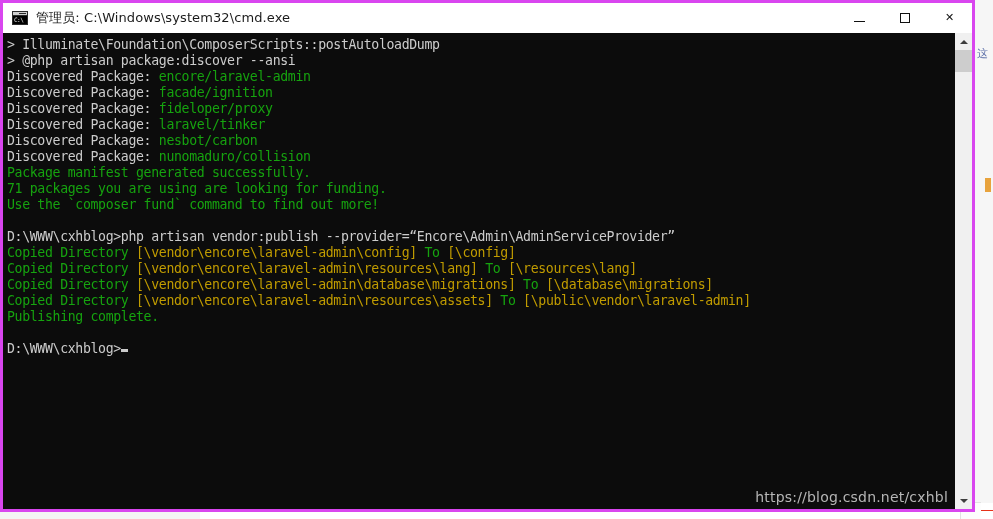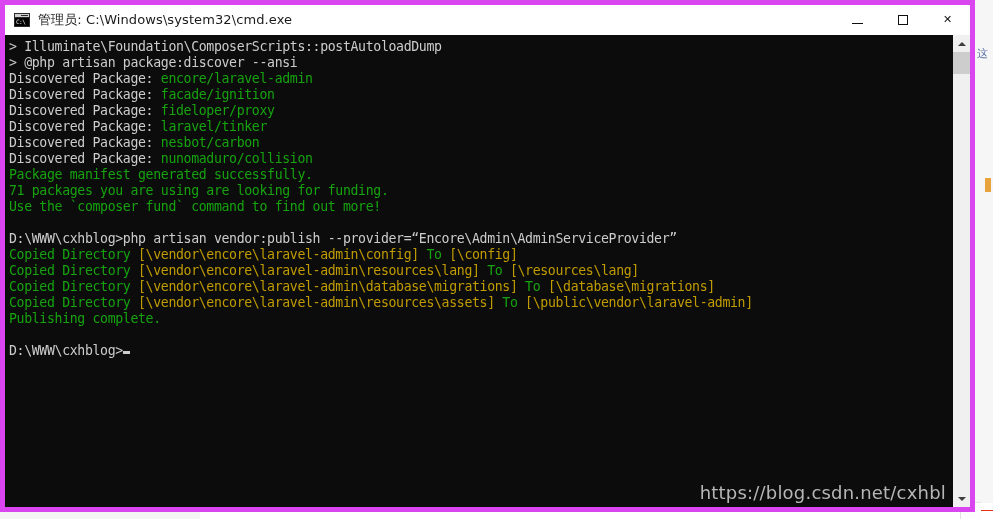--- a/index.html
+++ b/index.html
@@ -93,21 +93,21 @@
   }
 
   
   #console-window {
     position: absolute;
     left: 0;
     top: 0;
     width: 975px;
     height: 512px;
     background: #ec4899;
-    border: 5px solid #d946ef;
+    border: 3px solid #d946ef;
     box-sizing: border-box;
     display: flex;
     flex-direction: column;
   }
   #titlebar {
     height: 29px;
     flex: 0 0 29px;
     background: #ffffff;
     display: flex;
     align-items: center;
@@ -228,21 +228,21 @@
     height: 3px;
     background: #cccccc;
     vertical-align: baseline;
     margin-bottom: 1px;
   }
   #watermark {
     position: absolute;
     right: 6px;
     bottom: 4px;
     font-family: "DejaVu Sans", "Liberation Sans", sans-serif;
-    font-size: 18px;
+    font-size: 14px;
     color: #b6b6b6;
     white-space: nowrap;
     letter-spacing: 0.2px;
   }
 
   
   #scrollbar {
     flex: 0 0 17px;
     width: 17px;
     background: #f0f0f0;

